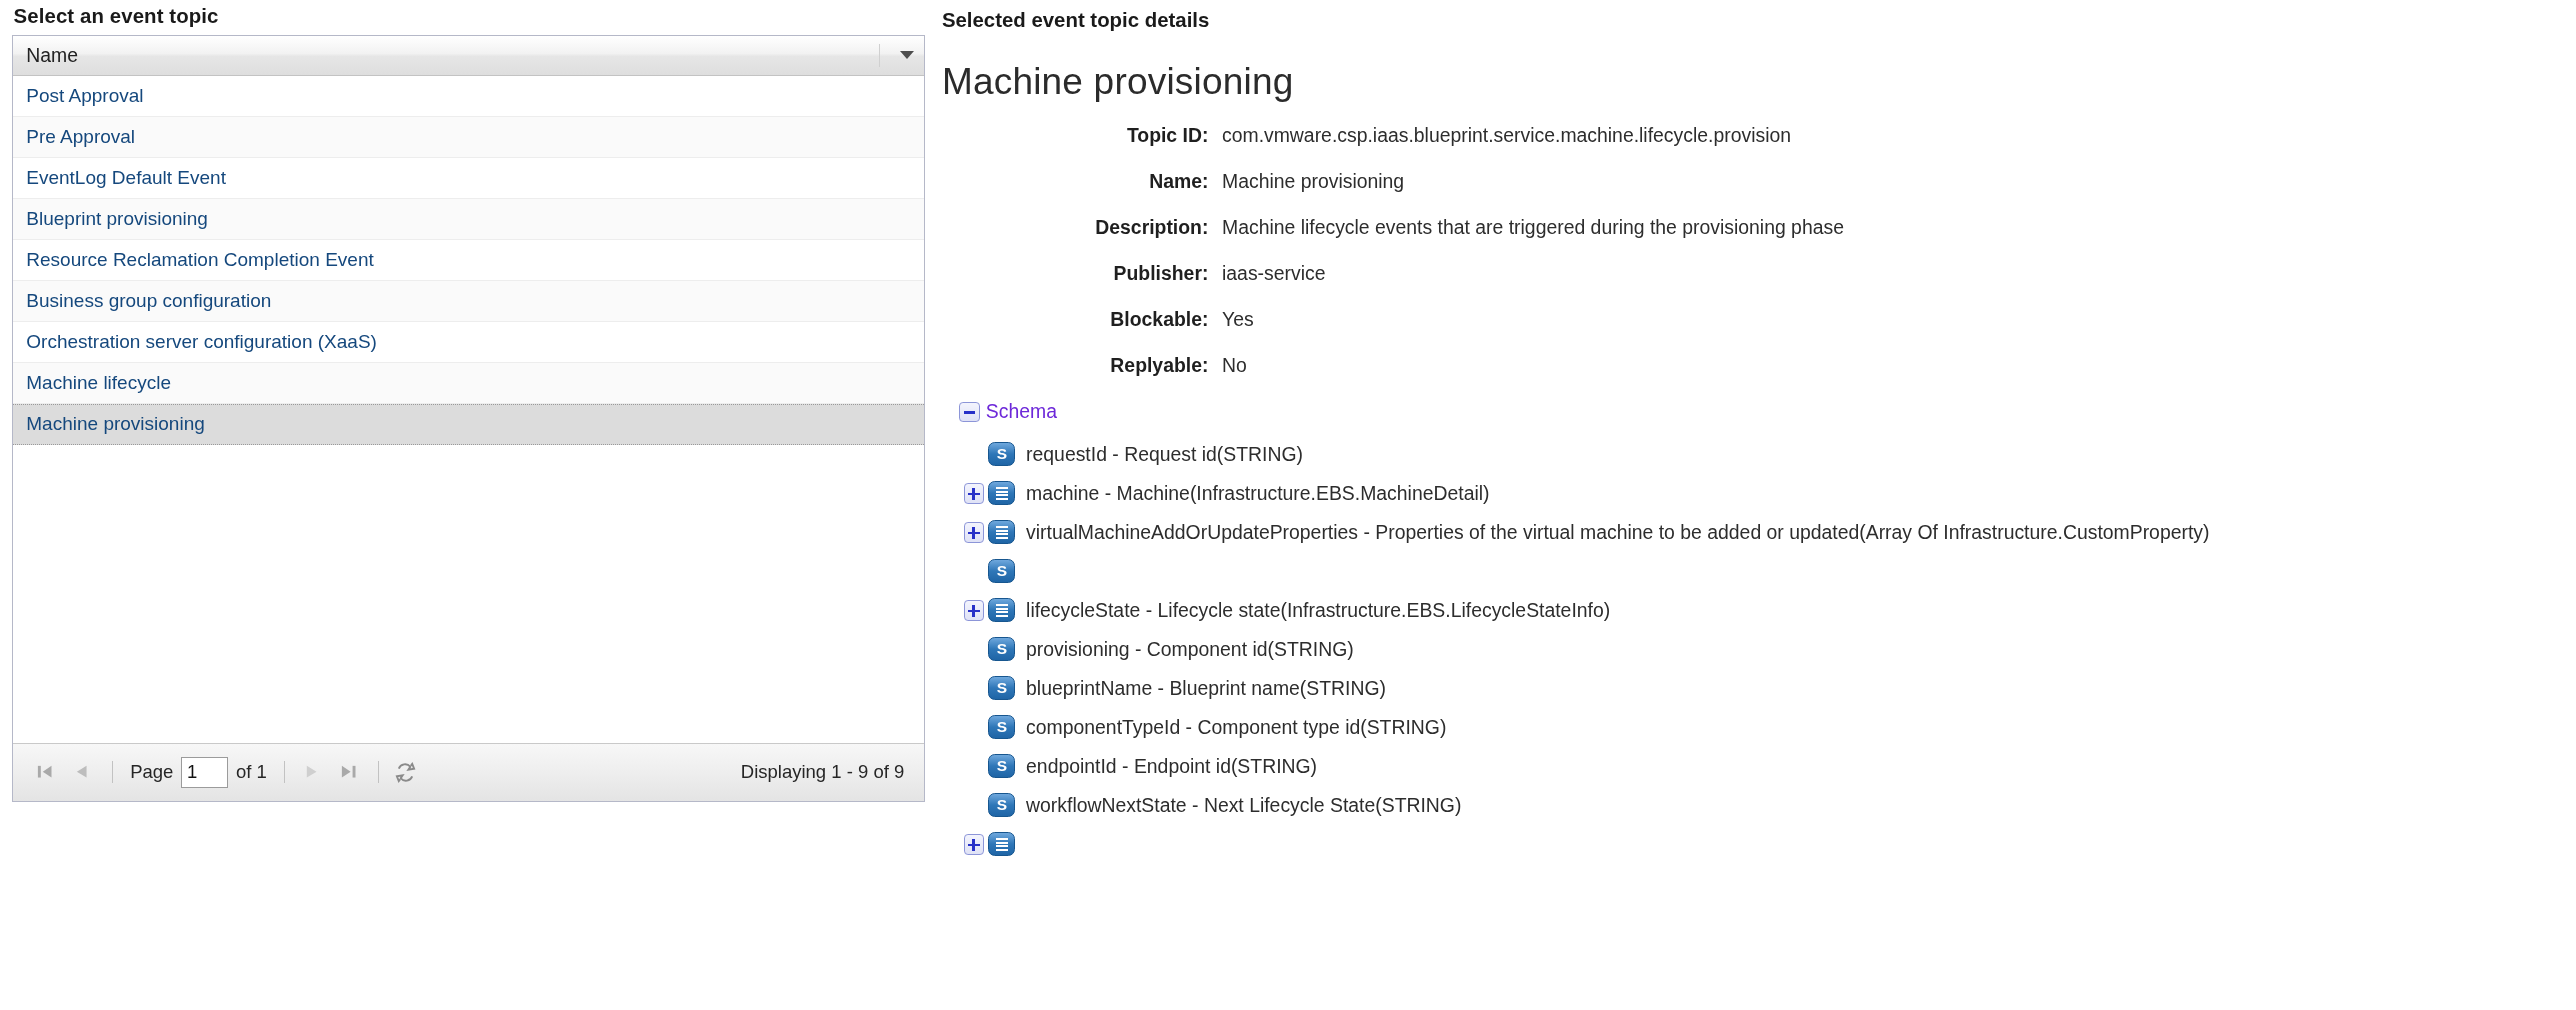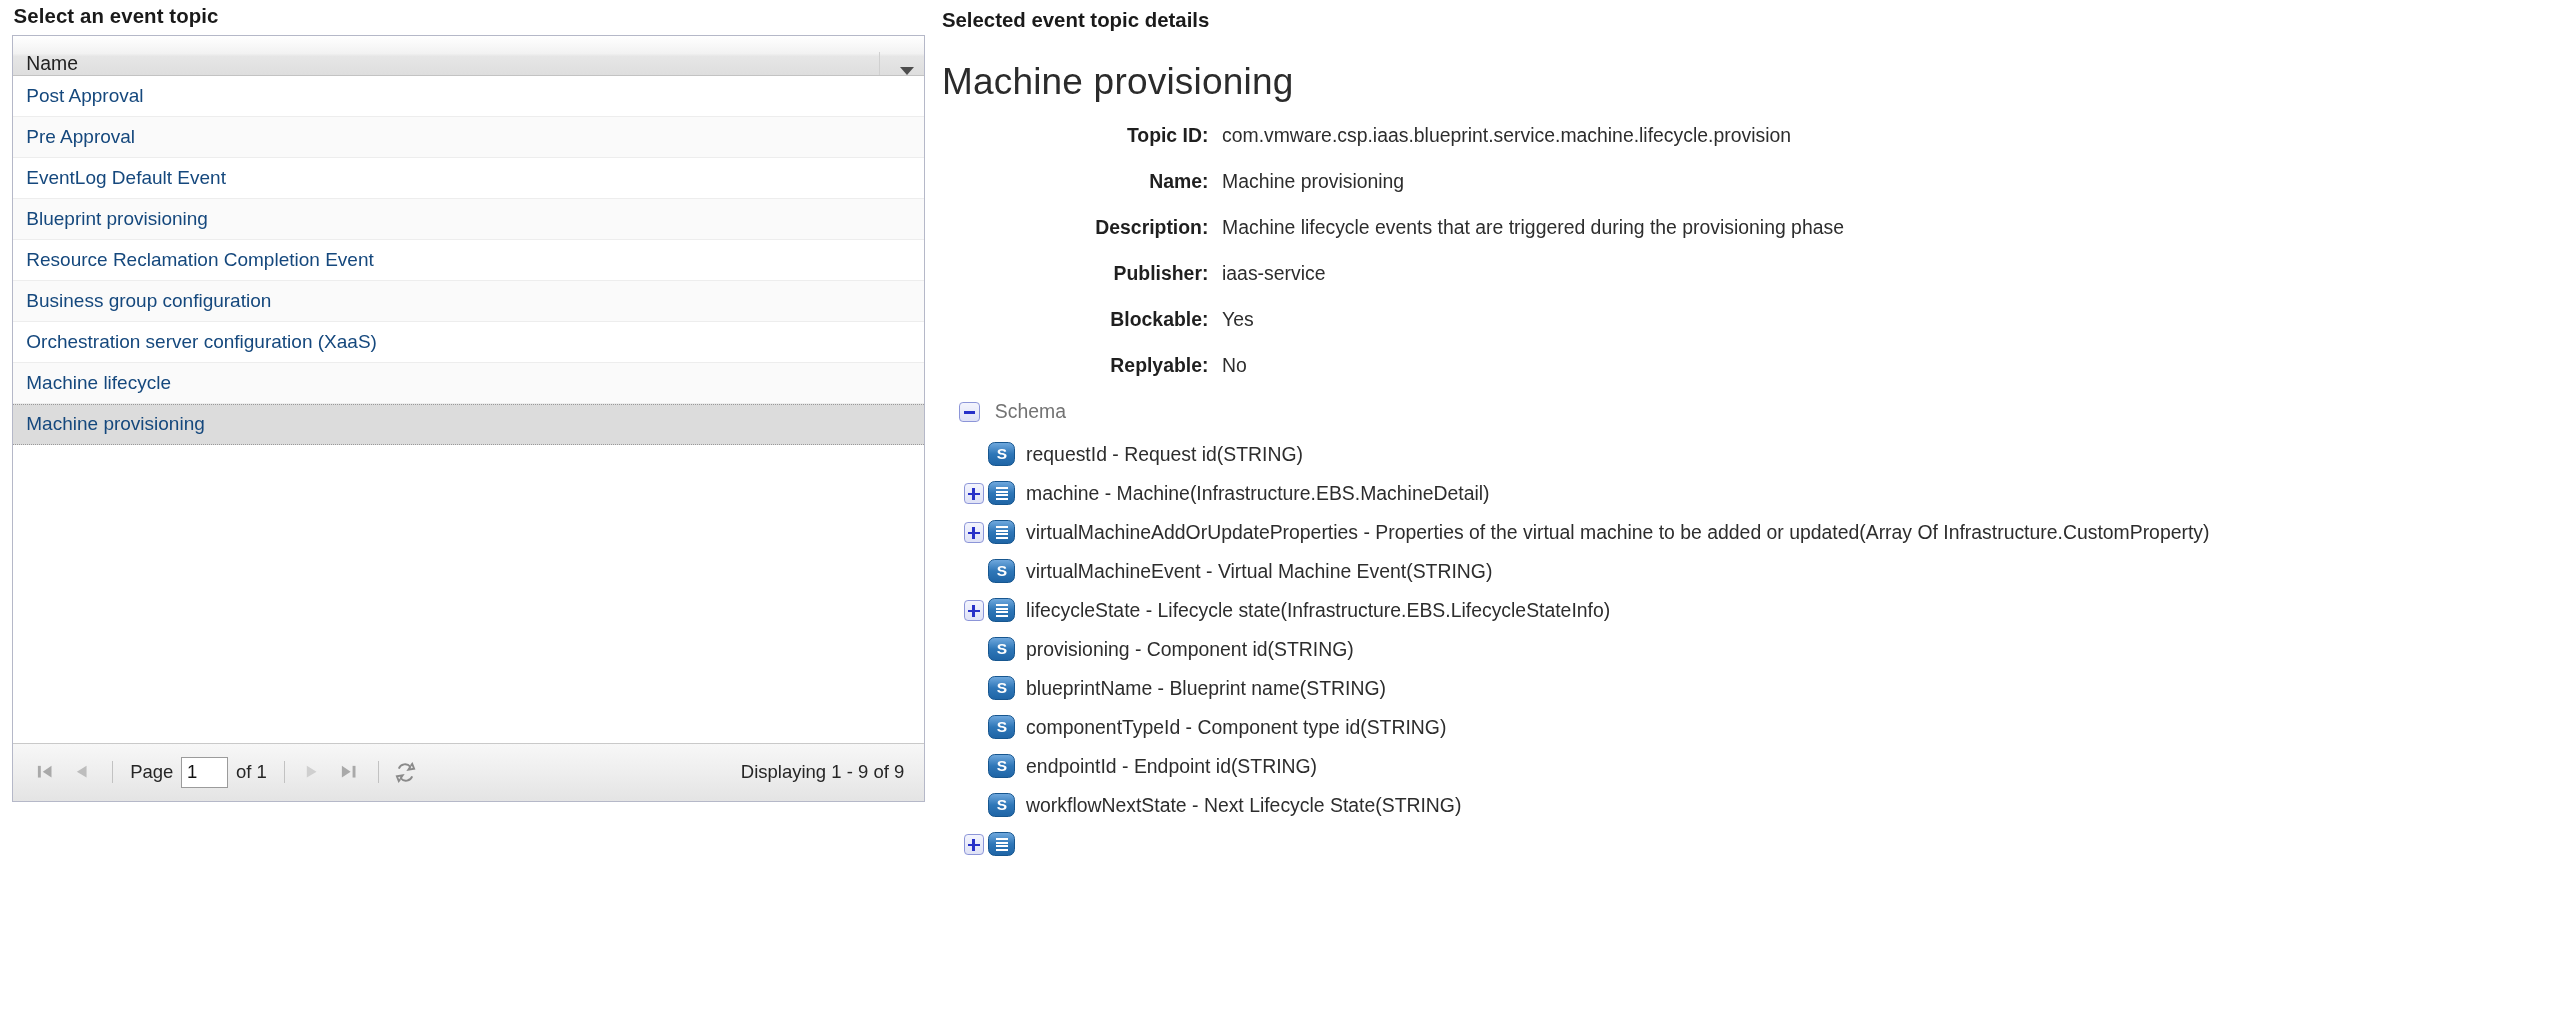--- a/index.html
+++ b/index.html
@@ -36,21 +36,21 @@
     background: #ffffff;
     box-sizing: border-box;
     width: 913px;
     height: 767px;
     position: relative;
   }
 
   
   .grid-header {
     display: flex;
-    align-items: flex-end;
+    align-items: center;
     height: 39px;
     background: linear-gradient(to bottom, #ffffff 0%, #f2f2f2 45%, #e6e6e6 52%, #dedede 100%);
     border-bottom: 1px solid #c3c3c3;
     gap: 11px;
   }
   .grid-header-cell {
     flex: 1 1 auto;
     display: flex;
     align-items: center;
     padding-left: 13.6px;
@@ -194,22 +194,22 @@
   
   .tree { margin-top: 23px; }
   .tree-root {
     display: flex;
     align-items: center;
     margin-left: 19.4px;
     margin-bottom: 11.7px;
   }
   .tree-root .tree-text {
     font-size: 19.4px;
-    color: #737373;
-    margin-left: 15px;
+    color: #6d28d9;
+    margin-left: 6px;
   }
   .tree-node {
     display: flex;
     align-items: center;
     height: 39px;
     margin-left: 19.4px;
     white-space: nowrap;
   }
   .expander-slot {
     width: 29px;
@@ -440,21 +440,20 @@
               <i></i>
               <i></i>
               <i></i>
             </span>
           </span>
           <span class="tree-text">virtualMachineAddOrUpdateProperties - Properties of the virtual machine to be added or updated(Array Of Infrastructure.CustomProperty)</span>
         </div>
         <div class="tree-node">
           <span class="expander-slot"></span>
           <span class="type-icon">S</span>
-          <span class="tree-text">virtualMachineEvent - Virtual Machine Event(STRING)</span>
         </div>
         <div class="tree-node">
           <span class="expander-slot">
             <span class="expander plus"></span>
           </span>
           <span class="type-icon obj">
             <span class="bars">
               <i></i>
               <i></i>
               <i></i>

